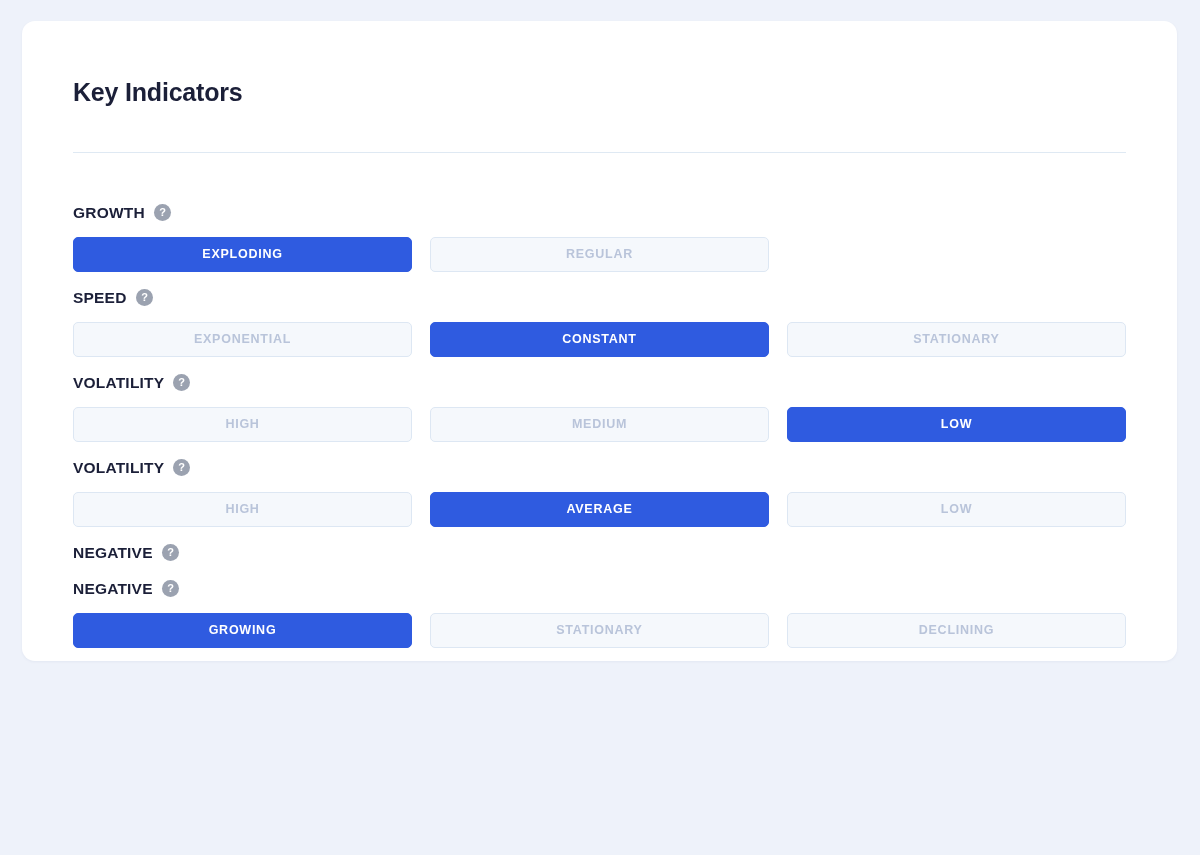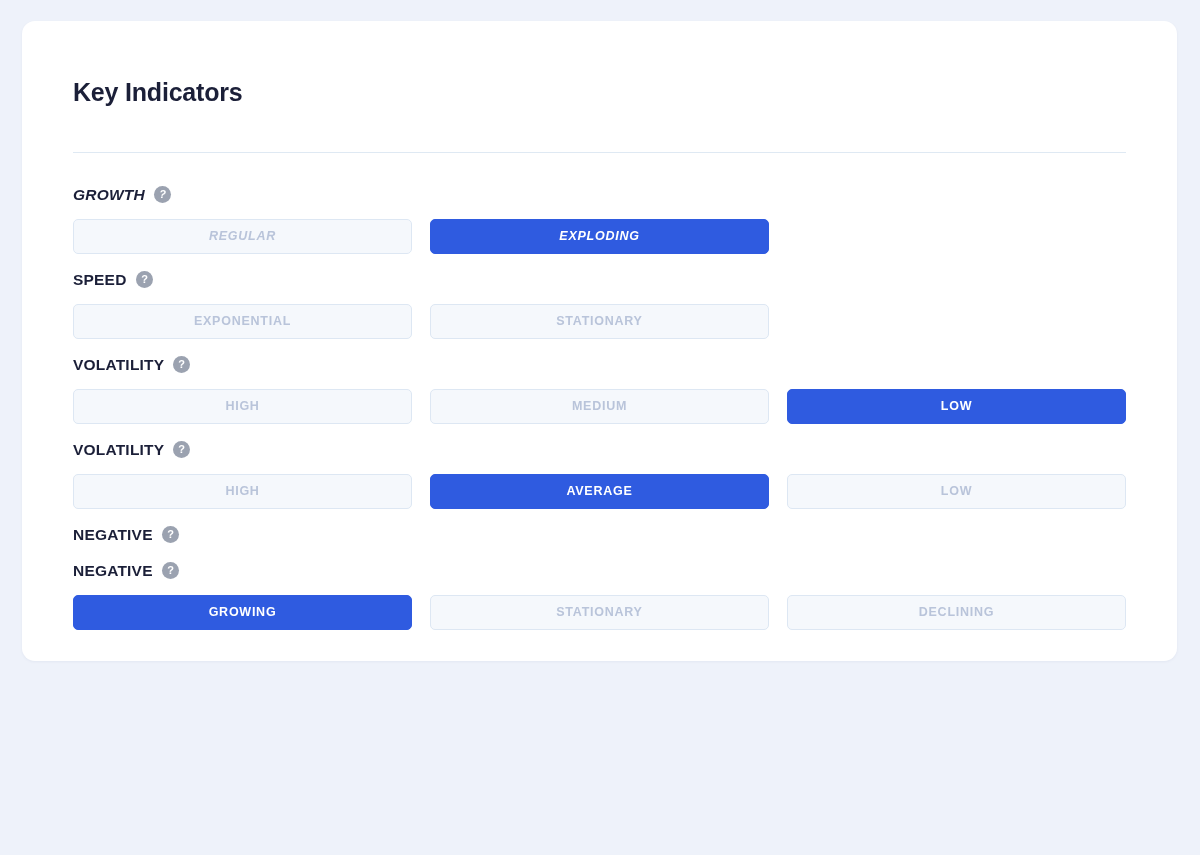--- a/index.html
+++ b/index.html
@@ -44,22 +44,21 @@
     height: 1px;
     background: #dfe9f3;
     margin-top: 45px;
   }
 
   .indicator-row {
     margin-top: 16px;
   }
 
   .indicator-row:first-of-type {
-    margin-top: 32px;
-    font-style: italic;
+    margin-top: 50px;
   }
 
   .row-label-line {
     display: flex;
     align-items: center;
     gap: 9px;
     height: 20px;
     margin-bottom: 14px;
   }
 
@@ -128,36 +127,37 @@
   <div class="indicator-row">
     <div class="row-label-line">
       <span class="row-label">GROWTH</span>
       <span class="help-icon">
         <svg width="17" height="17" viewBox="0 0 17 17" aria-hidden="true">
           <text x="8.5" y="12.4" text-anchor="middle" font-family="Liberation Sans, sans-serif" font-size="11" font-weight="bold" fill="#ffffff">?</text>
         </svg>
       </span>
     </div>
     <div class="options">
+            <div class="option-btn active">EXPLODING</div>
             <div class="option-btn">REGULAR</div>
-            <div class="option-btn active">EXPLODING</div>
           </div>
   </div>
 
   <div class="indicator-row">
     <div class="row-label-line">
       <span class="row-label">SPEED</span>
       <span class="help-icon">
         <svg width="17" height="17" viewBox="0 0 17 17" aria-hidden="true">
           <text x="8.5" y="12.4" text-anchor="middle" font-family="Liberation Sans, sans-serif" font-size="11" font-weight="bold" fill="#ffffff">?</text>
         </svg>
       </span>
     </div>
     <div class="options">
             <div class="option-btn">EXPONENTIAL</div>
+            <div class="option-btn active">CONSTANT</div>
             <div class="option-btn">STATIONARY</div>
           </div>
   </div>
 
   <div class="indicator-row">
     <div class="row-label-line">
       <span class="row-label">VOLATILITY</span>
       <span class="help-icon">
         <svg width="17" height="17" viewBox="0 0 17 17" aria-hidden="true">
           <text x="8.5" y="12.4" text-anchor="middle" font-family="Liberation Sans, sans-serif" font-size="11" font-weight="bold" fill="#ffffff">?</text>

